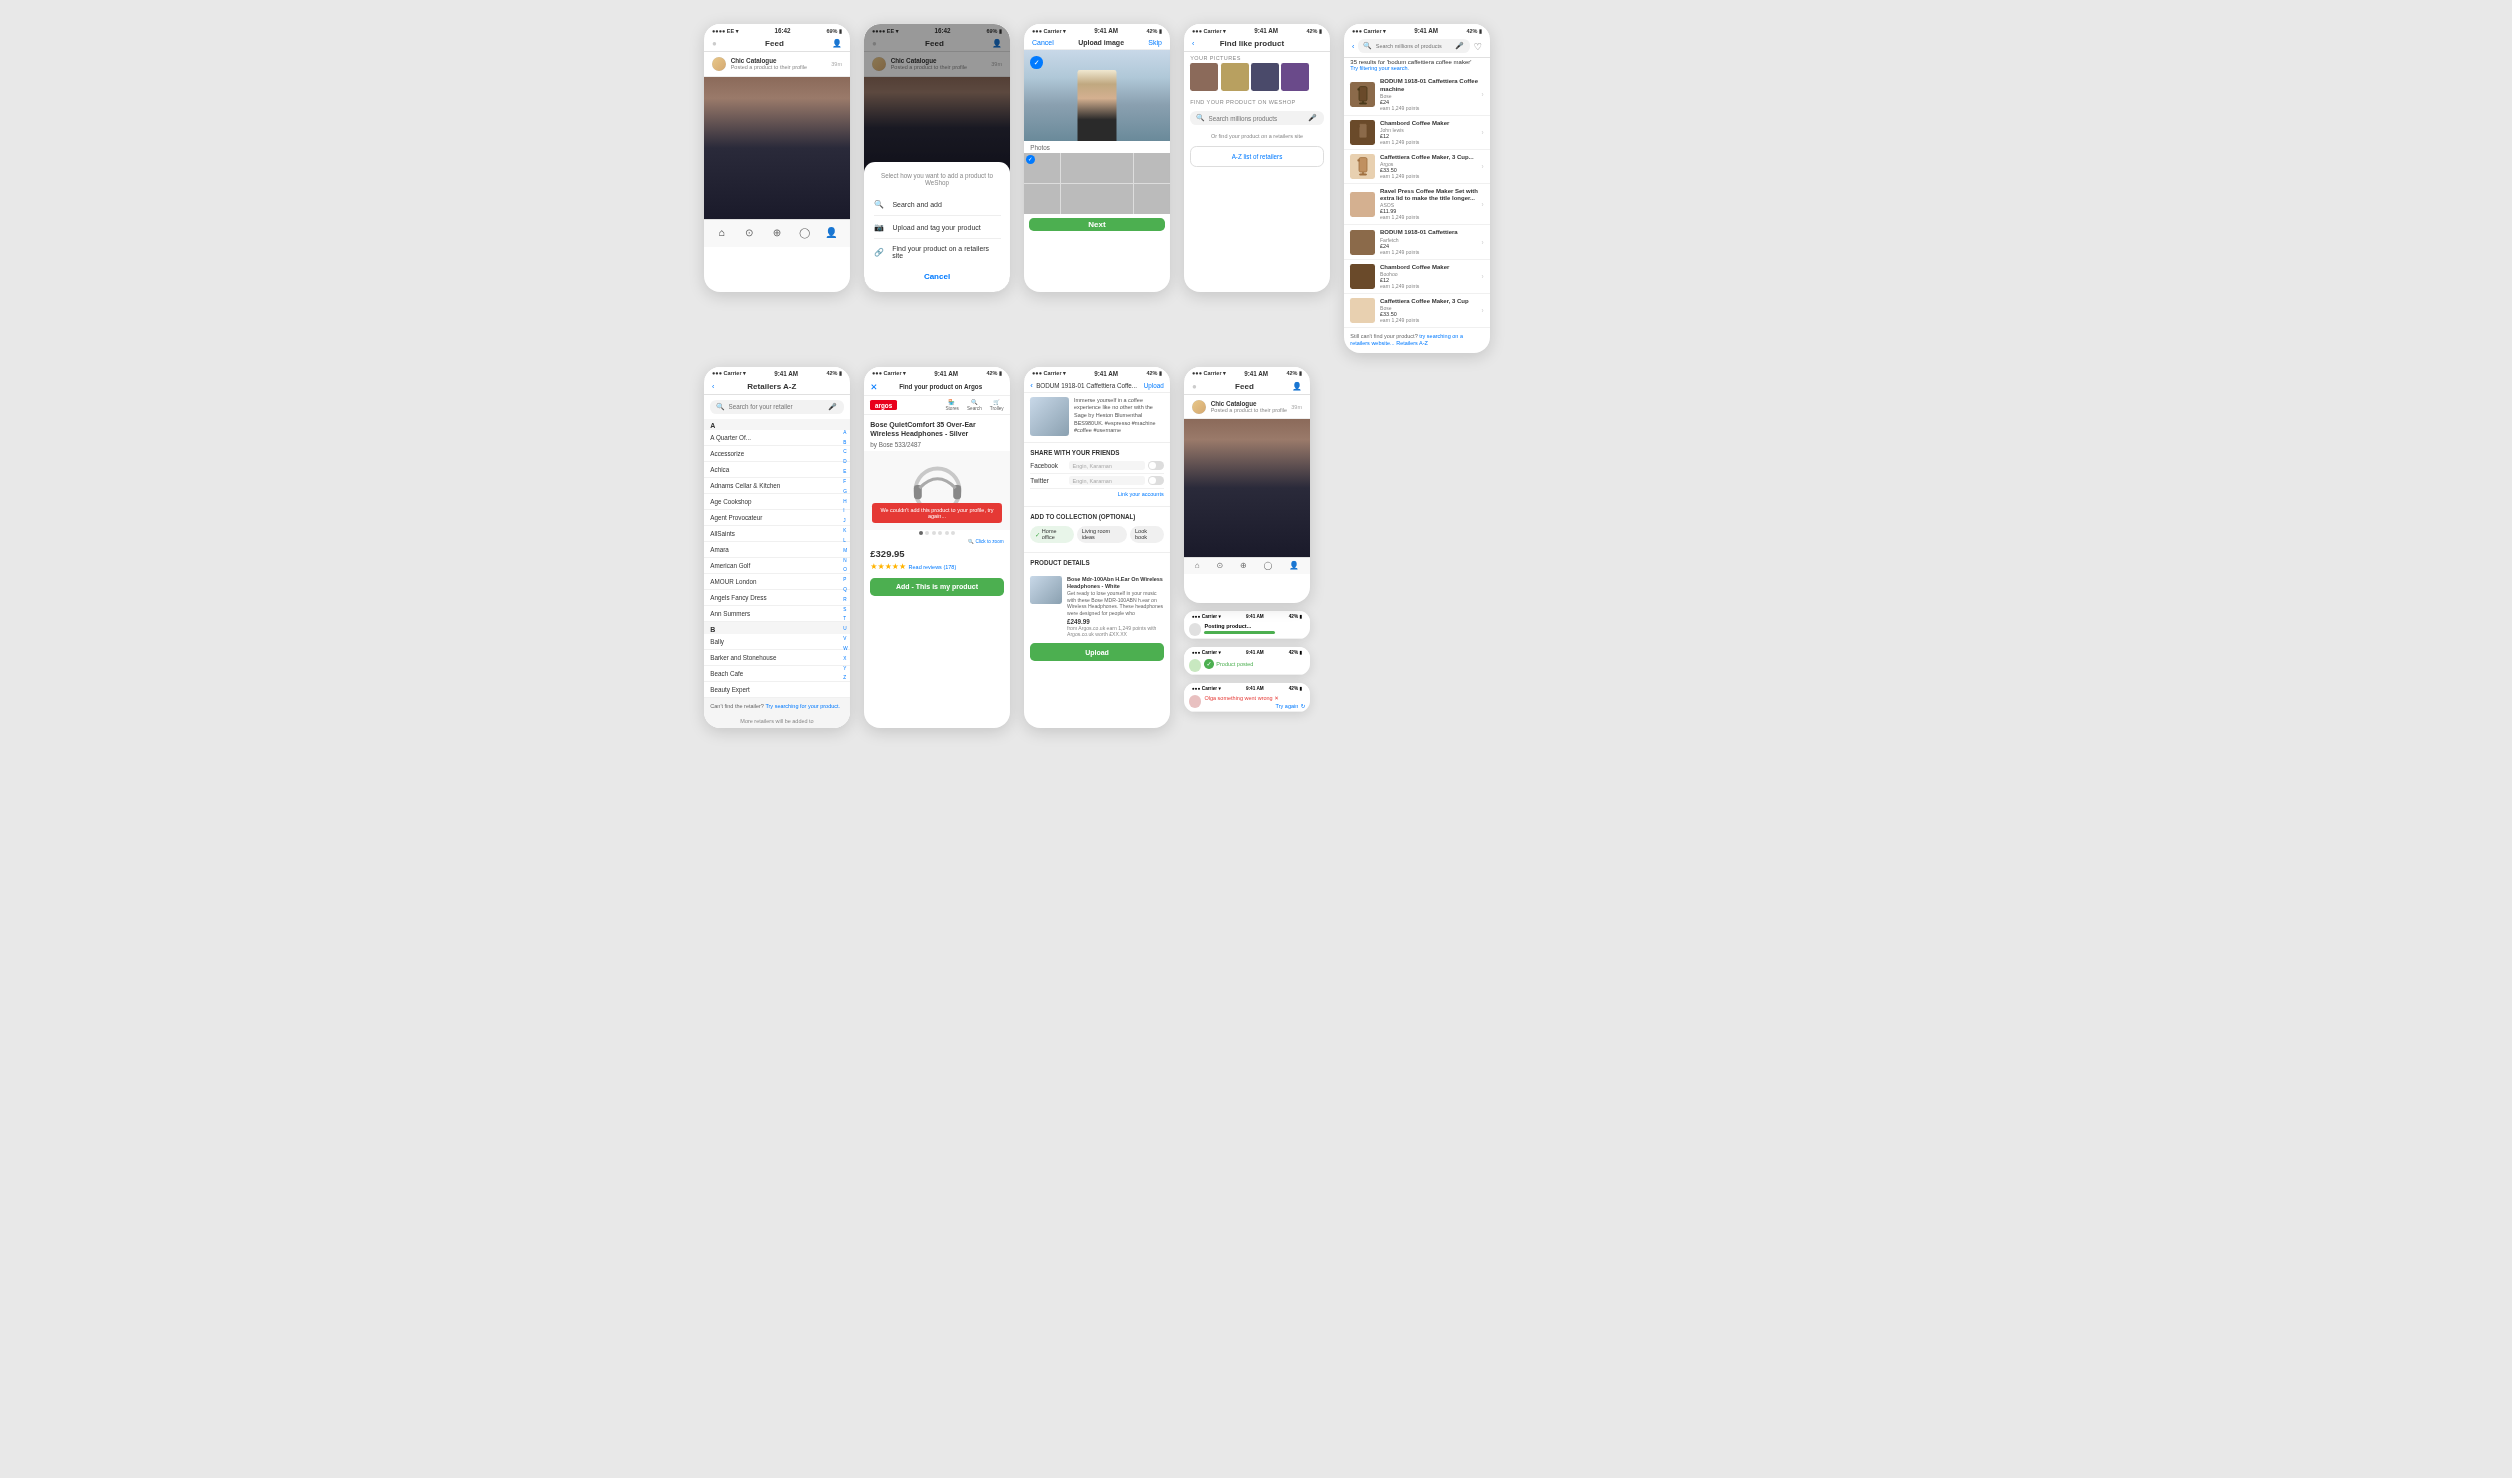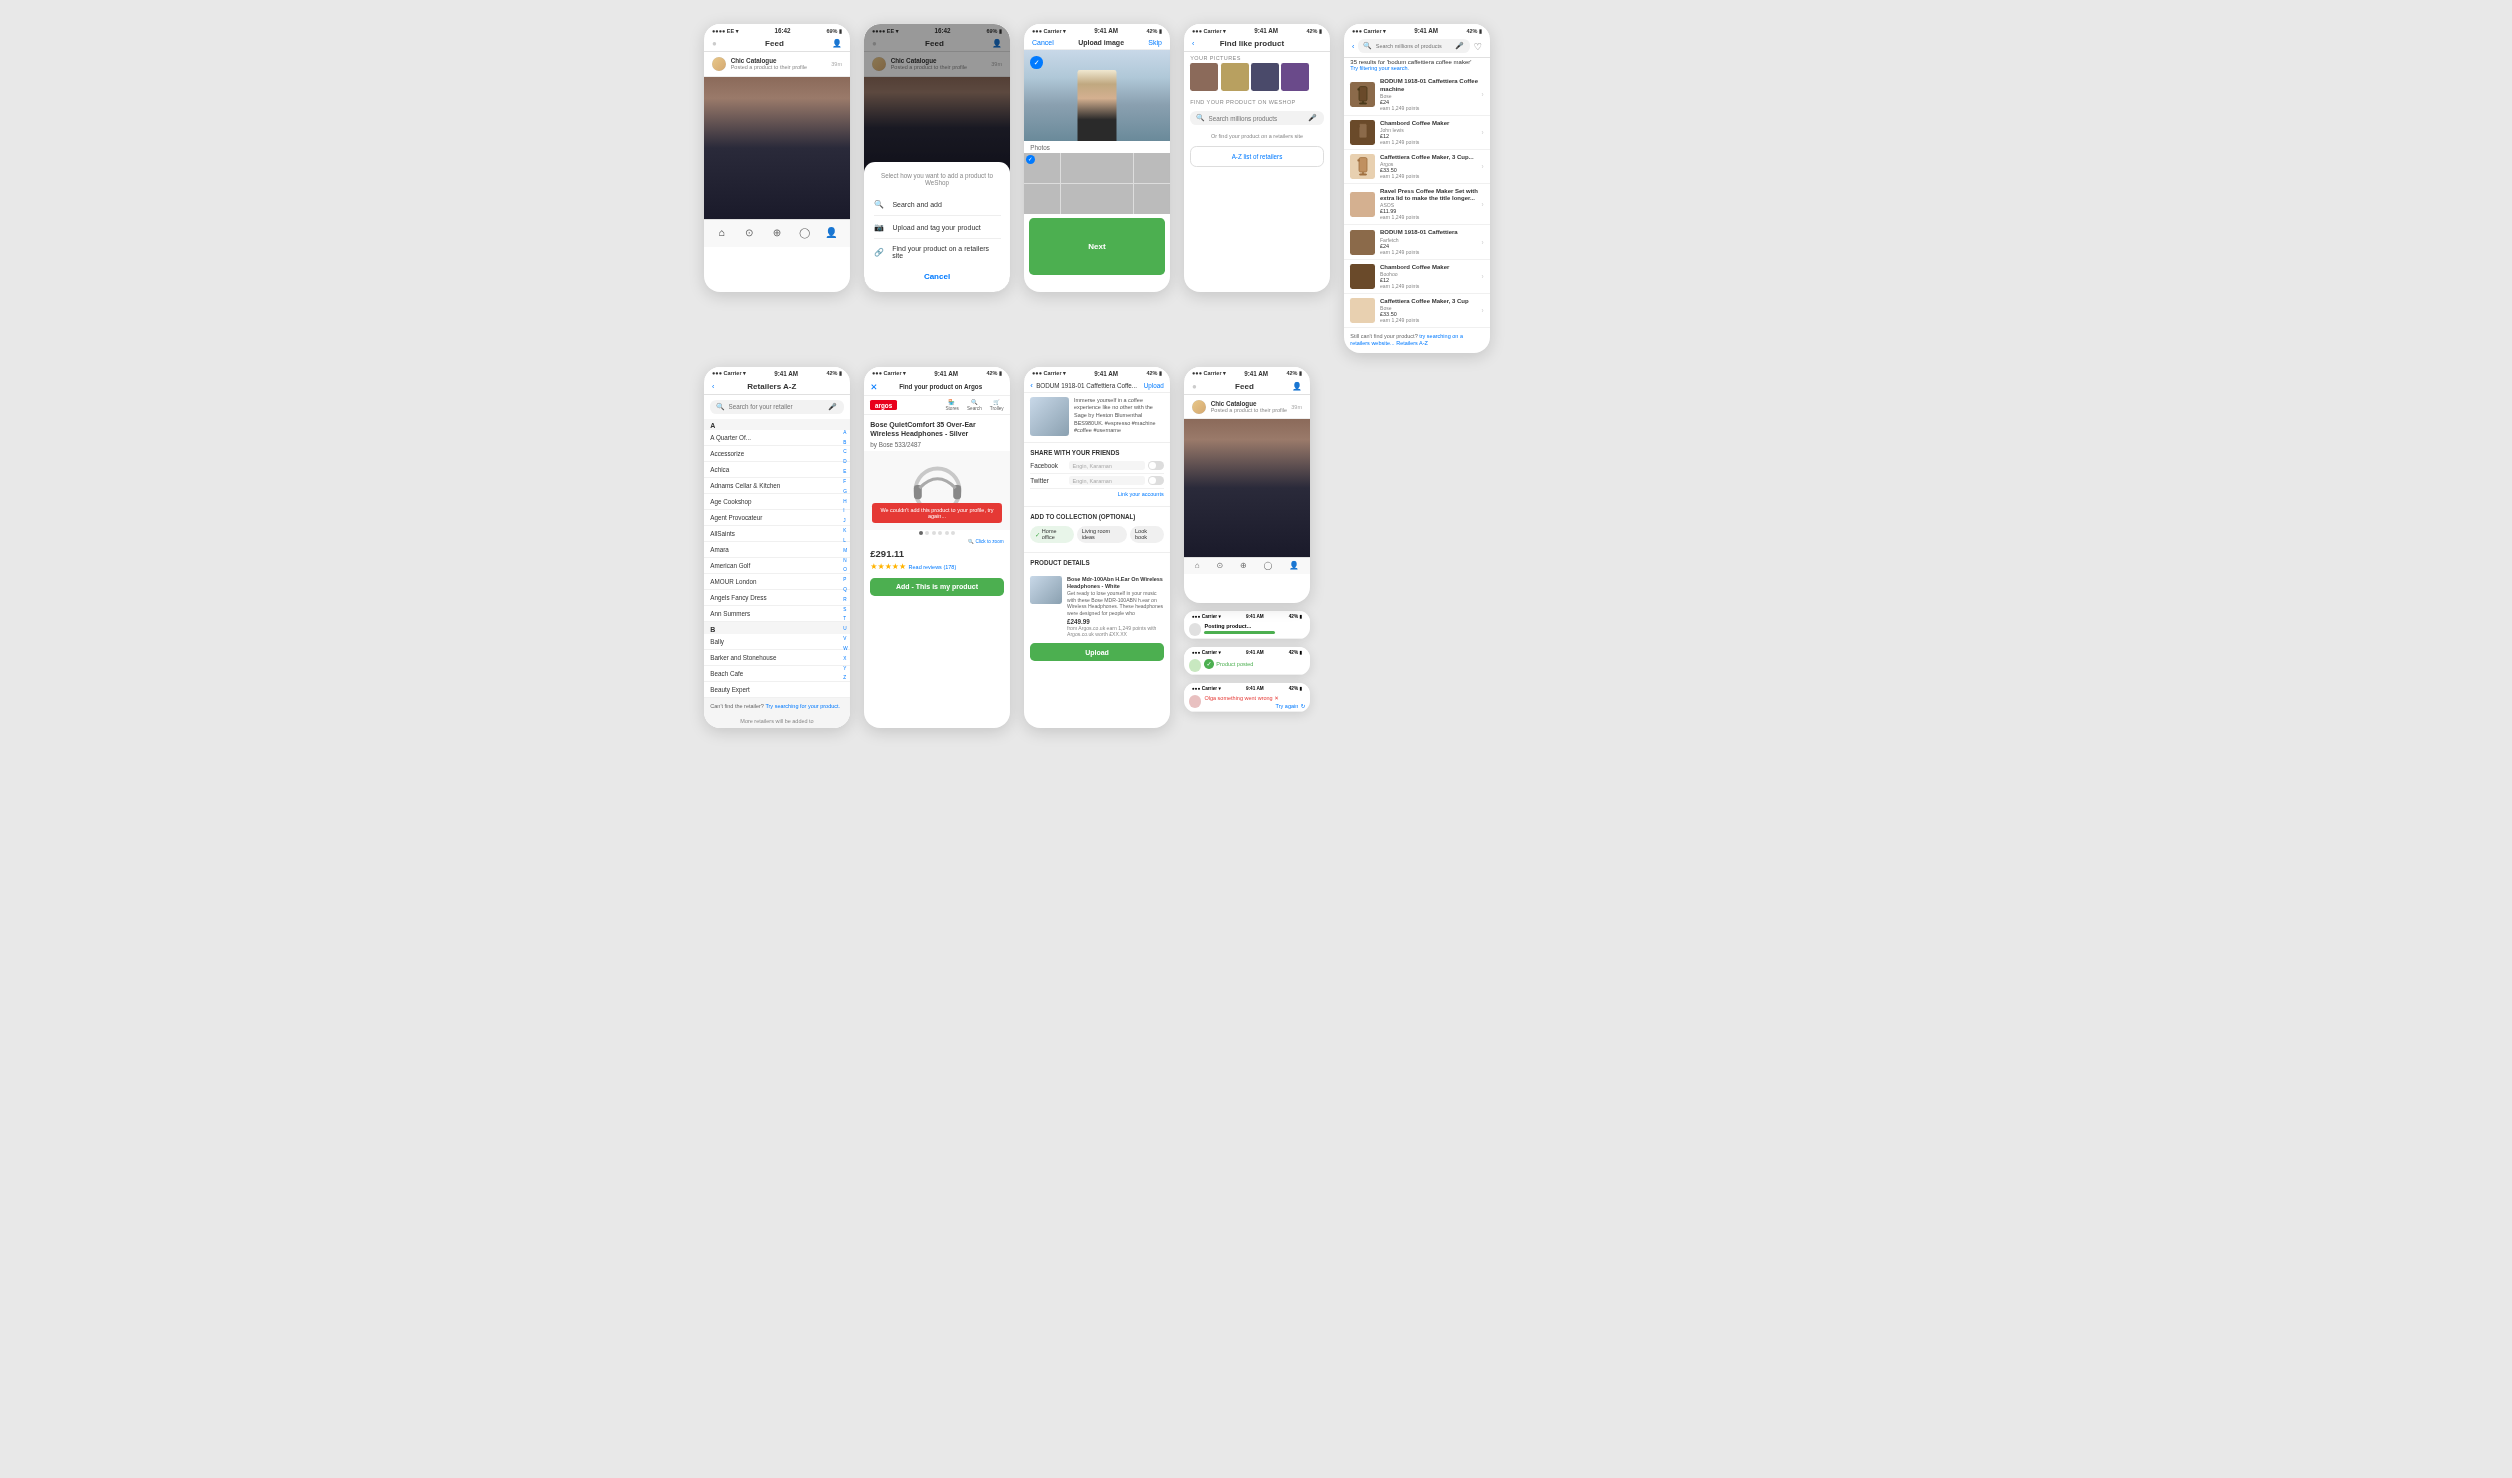--- a/index.html
+++ b/index.html
@@ -196,21 +196,21 @@
       background: #007AFF;
       border-radius: 50%;
       color: white;
       font-size: 5.5px;
       display: flex; align-items: center; justify-content: center;
     }
     .next-btn {
       background: #4CAF50;
       color: white;
       text-align: center;
-      padding: 24px;
+      padding: 2px;
       font-size: 8px;
       font-weight: 600;
       margin: 4.7px;
       border-radius: 4.7px;
       cursor: pointer;
     }
     .photo-label { font-size: 6.3px; color: #666; padding: 3.2px 6.3px 1.6px; }
 
     
     .search-bar {
@@ -970,21 +970,21 @@
     <div class="dot"></div>
     <div class="dot"></div>
     <div class="dot"></div>
     <div class="dot"></div>
   </div>
 
   <div style="display:flex;align-items:center;justify-content:flex-end;padding:1.6px 6.3px;">
     <span style="font-size:4.7px;color:#007AFF;">🔍 Click to zoom</span>
   </div>
 
-  <div class="price-row">£291.11</div>
+  <div class="price-row">£329.95</div>
   <div class="stars-row">
     <span class="stars">★★★★★</span>
     <span class="reviews-link">Read reviews (178)</span>
   </div>
   <div class="add-btn">Add - This is my product</div>
 </div>
 
 <div class="phone-frame tall" style="min-height:331px;">
   <div class="status-bar">
     <span class="signal">●●● Carrier ▾</span>

